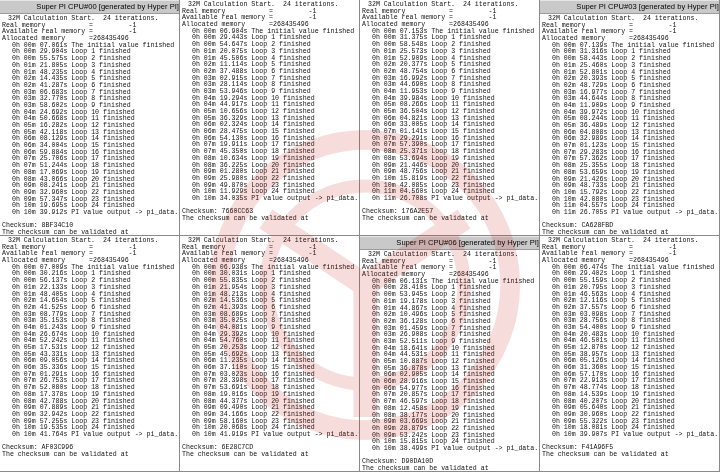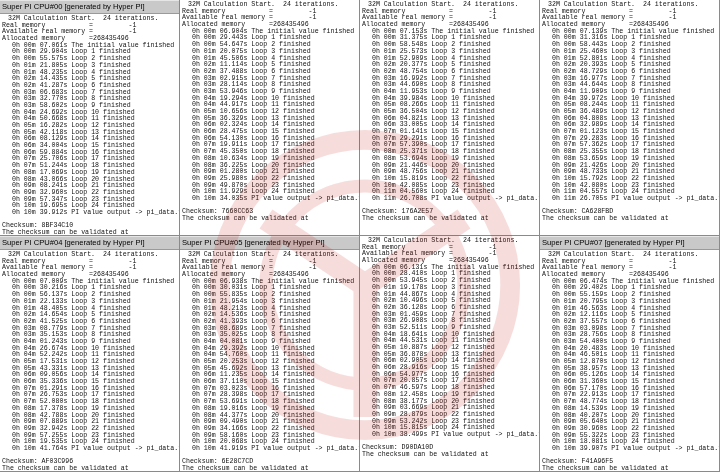--- a/index.html
+++ b/index.html
@@ -21,21 +21,21 @@
     background: #ffffff;
     box-sizing: border-box;
   }
   .titlebar {
     height: 12px; line-height: 12px;
     background: #c9c9c9;
     border-bottom: 1px solid #9a9a9a;
     border-top: 1px solid #e6e6e6;
     font-family: "Liberation Sans", sans-serif;
     font-size: 7.6px; color: #000;
-    padding-left: 2px; white-space: nowrap; overflow: hidden;
+    padding-left: 2px; white-space: nowrap; overflow: hidden; text-align: right;
   }
   .console {
     font-family: "Liberation Mono", monospace;
     font-size: 6.6px; line-height: 6.7px;
     color: #111; padding: 2px 0 0 2px;
     white-space: pre;
   }
   .console .ln { display: block; height: 6.7px; }
   .console .ind1 { padding-left: 10px; }
   .console .ind2 { padding-left: 6px; }
@@ -53,35 +53,34 @@
       <div class="titlebar">Super PI CPU#00 [generated by Hyper PI]</div>
       <div class="console"><span class="ln ind2">32M Calculation Start.  24 iterations.</span><span class="ln ">Real memory           =         -1</span><span class="ln ">Available real memory =         -1</span><span class="ln ">Allocated memory      =268435496</span><span class="ln ind1">0h 00m 07.061s The initial value finished</span><span class="ln ind1">0h 00m 29.904s Loop 1 finished</span><span class="ln ind1">0h 00m 55.575s Loop 2 finished</span><span class="ln ind1">0h 01m 21.805s Loop 3 finished</span><span class="ln ind1">0h 01m 48.235s Loop 4 finished</span><span class="ln ind1">0h 02m 14.435s Loop 5 finished</span><span class="ln ind1">0h 02m 41.287s Loop 6 finished</span><span class="ln ind1">0h 03m 06.683s Loop 7 finished</span><span class="ln ind1">0h 03m 32.770s Loop 8 finished</span><span class="ln ind1">0h 03m 58.602s Loop 9 finished</span><span class="ln ind1">0h 04m 24.692s Loop 10 finished</span><span class="ln ind1">0h 04m 50.668s Loop 11 finished</span><span class="ln ind1">0h 05m 16.282s Loop 12 finished</span><span class="ln ind1">0h 05m 42.118s Loop 13 finished</span><span class="ln ind1">0h 06m 08.129s Loop 14 finished</span><span class="ln ind1">0h 06m 34.004s Loop 15 finished</span><span class="ln ind1">0h 06m 59.884s Loop 16 finished</span><span class="ln ind1">0h 07m 25.706s Loop 17 finished</span><span class="ln ind1">0h 07m 51.244s Loop 18 finished</span><span class="ln ind1">0h 08m 17.069s Loop 19 finished</span><span class="ln ind1">0h 08m 43.066s Loop 20 finished</span><span class="ln ind1">0h 09m 08.241s Loop 21 finished</span><span class="ln ind1">0h 09m 32.960s Loop 22 finished</span><span class="ln ind1">0h 09m 57.347s Loop 23 finished</span><span class="ln ind1">0h 10m 19.695s Loop 24 finished</span><span class="ln ind1">0h 10m 39.912s PI value output -&gt; pi_data.txt</span><span class="gap"></span><span class="ln ">Checksum: 8BF34C10</span><span class="ln ">The checksum can be validated at</span></div>
     </div>
     <div class="win">
       <div class="console"><span class="ln ind2">32M Calculation Start.  24 iterations.</span><span class="ln ">Real memory           =         -1</span><span class="ln ">Available real memory =         -1</span><span class="ln ">Allocated memory      =268435496</span><span class="ln ind1">0h 00m 06.904s The initial value finished</span><span class="ln ind1">0h 00m 29.443s Loop 1 finished</span><span class="ln ind1">0h 00m 54.647s Loop 2 finished</span><span class="ln ind1">0h 01m 20.075s Loop 3 finished</span><span class="ln ind1">0h 01m 45.506s Loop 4 finished</span><span class="ln ind1">0h 02m 11.114s Loop 5 finished</span><span class="ln ind1">0h 02m 37.488s Loop 6 finished</span><span class="ln ind1">0h 03m 02.915s Loop 7 finished</span><span class="ln ind1">0h 03m 28.114s Loop 8 finished</span><span class="ln ind1">0h 03m 53.946s Loop 9 finished</span><span class="ln ind1">0h 04m 19.294s Loop 10 finished</span><span class="ln ind1">0h 04m 44.917s Loop 11 finished</span><span class="ln ind1">0h 05m 10.656s Loop 12 finished</span><span class="ln ind1">0h 05m 36.329s Loop 13 finished</span><span class="ln ind1">0h 06m 02.324s Loop 14 finished</span><span class="ln ind1">0h 06m 28.475s Loop 15 finished</span><span class="ln ind1">0h 06m 54.130s Loop 16 finished</span><span class="ln ind1">0h 07m 19.911s Loop 17 finished</span><span class="ln ind1">0h 07m 45.350s Loop 18 finished</span><span class="ln ind1">0h 08m 10.634s Loop 19 finished</span><span class="ln ind1">0h 08m 36.225s Loop 20 finished</span><span class="ln ind1">0h 09m 01.280s Loop 21 finished</span><span class="ln ind1">0h 09m 25.980s Loop 22 finished</span><span class="ln ind1">0h 09m 49.870s Loop 23 finished</span><span class="ln ind1">0h 10m 11.929s Loop 24 finished</span><span class="ln ind1">0h 10m 34.035s PI value output -&gt; pi_data.txt</span><span class="gap"></span><span class="ln ">Checksum: 7660CC63</span><span class="ln ">The checksum can be validated at</span></div>
     </div>
     <div class="win">
       <div class="console"><span class="ln ind2">32M Calculation Start.  24 iterations.</span><span class="ln ">Real memory           =         -1</span><span class="ln ">Available real memory =         -1</span><span class="ln ">Allocated memory      =268435496</span><span class="ln ind1">0h 00m 07.153s The initial value finished</span><span class="ln ind1">0h 00m 31.375s Loop 1 finished</span><span class="ln ind1">0h 00m 58.548s Loop 2 finished</span><span class="ln ind1">0h 01m 25.573s Loop 3 finished</span><span class="ln ind1">0h 01m 52.909s Loop 4 finished</span><span class="ln ind1">0h 02m 20.377s Loop 5 finished</span><span class="ln ind1">0h 02m 48.754s Loop 6 finished</span><span class="ln ind1">0h 03m 16.992s Loop 7 finished</span><span class="ln ind1">0h 03m 44.690s Loop 8 finished</span><span class="ln ind1">0h 04m 11.953s Loop 9 finished</span><span class="ln ind1">0h 04m 39.984s Loop 10 finished</span><span class="ln ind1">0h 05m 08.266s Loop 11 finished</span><span class="ln ind1">0h 05m 36.504s Loop 12 finished</span><span class="ln ind1">0h 06m 04.821s Loop 13 finished</span><span class="ln ind1">0h 06m 33.005s Loop 14 finished</span><span class="ln ind1">0h 07m 01.141s Loop 15 finished</span><span class="ln ind1">0h 07m 29.291s Loop 16 finished</span><span class="ln ind1">0h 07m 57.390s Loop 17 finished</span><span class="ln ind1">0h 08m 25.371s Loop 18 finished</span><span class="ln ind1">0h 08m 53.694s Loop 19 finished</span><span class="ln ind1">0h 09m 21.446s Loop 20 finished</span><span class="ln ind1">0h 09m 48.756s Loop 21 finished</span><span class="ln ind1">0h 10m 15.819s Loop 22 finished</span><span class="ln ind1">0h 10m 42.085s Loop 23 finished</span><span class="ln ind1">0h 11m 04.560s Loop 24 finished</span><span class="ln ind1">0h 11m 26.708s PI value output -&gt; pi_data.txt</span><span class="gap"></span><span class="ln ">Checksum: 176A2E57</span><span class="ln ">The checksum can be validated at</span></div>
     </div>
     <div class="win">
+      <div class="titlebar">Super PI CPU#03 [generated by Hyper PI]</div>
       <div class="console"><span class="ln ind2">32M Calculation Start.  24 iterations.</span><span class="ln ">Real memory           =         -1</span><span class="ln ">Available real memory =         -1</span><span class="ln ">Allocated memory      =268435496</span><span class="ln ind1">0h 00m 07.139s The initial value finished</span><span class="ln ind1">0h 00m 31.316s Loop 1 finished</span><span class="ln ind1">0h 00m 58.443s Loop 2 finished</span><span class="ln ind1">0h 01m 25.460s Loop 3 finished</span><span class="ln ind1">0h 01m 52.801s Loop 4 finished</span><span class="ln ind1">0h 02m 20.393s Loop 5 finished</span><span class="ln ind1">0h 02m 48.729s Loop 6 finished</span><span class="ln ind1">0h 03m 16.977s Loop 7 finished</span><span class="ln ind1">0h 03m 44.644s Loop 8 finished</span><span class="ln ind1">0h 04m 11.909s Loop 9 finished</span><span class="ln ind1">0h 04m 39.972s Loop 10 finished</span><span class="ln ind1">0h 05m 08.244s Loop 11 finished</span><span class="ln ind1">0h 05m 36.489s Loop 12 finished</span><span class="ln ind1">0h 06m 04.808s Loop 13 finished</span><span class="ln ind1">0h 06m 32.989s Loop 14 finished</span><span class="ln ind1">0h 07m 01.123s Loop 15 finished</span><span class="ln ind1">0h 07m 29.283s Loop 16 finished</span><span class="ln ind1">0h 07m 57.362s Loop 17 finished</span><span class="ln ind1">0h 08m 25.355s Loop 18 finished</span><span class="ln ind1">0h 08m 53.659s Loop 19 finished</span><span class="ln ind1">0h 09m 21.426s Loop 20 finished</span><span class="ln ind1">0h 09m 48.733s Loop 21 finished</span><span class="ln ind1">0h 10m 15.792s Loop 22 finished</span><span class="ln ind1">0h 10m 42.080s Loop 23 finished</span><span class="ln ind1">0h 11m 04.557s Loop 24 finished</span><span class="ln ind1">0h 11m 26.705s PI value output -&gt; pi_data.txt</span><span class="gap"></span><span class="ln ">Checksum: CA628FBD</span><span class="ln ">The checksum can be validated at</span></div>
     </div>
     <div class="win">
-      <div class="titlebar">Super PI CPU#04 [generated by Hyper PI]</div>
       <div class="console"><span class="ln ind2">32M Calculation Start.  24 iterations.</span><span class="ln ">Real memory           =         -1</span><span class="ln ">Available real memory =         -1</span><span class="ln ">Allocated memory      =268435496</span><span class="ln ind1">0h 00m 07.009s The initial value finished</span><span class="ln ind1">0h 00m 30.216s Loop 1 finished</span><span class="ln ind1">0h 00m 56.137s Loop 2 finished</span><span class="ln ind1">0h 01m 22.133s Loop 3 finished</span><span class="ln ind1">0h 01m 48.405s Loop 4 finished</span><span class="ln ind1">0h 02m 14.654s Loop 5 finished</span><span class="ln ind1">0h 02m 41.525s Loop 6 finished</span><span class="ln ind1">0h 03m 08.779s Loop 7 finished</span><span class="ln ind1">0h 03m 35.153s Loop 8 finished</span><span class="ln ind1">0h 04m 01.243s Loop 9 finished</span><span class="ln ind1">0h 04m 26.674s Loop 10 finished</span><span class="ln ind1">0h 04m 52.242s Loop 11 finished</span><span class="ln ind1">0h 05m 17.531s Loop 12 finished</span><span class="ln ind1">0h 05m 43.331s Loop 13 finished</span><span class="ln ind1">0h 06m 09.056s Loop 14 finished</span><span class="ln ind1">0h 06m 35.336s Loop 15 finished</span><span class="ln ind1">0h 07m 01.291s Loop 16 finished</span><span class="ln ind1">0h 07m 26.753s Loop 17 finished</span><span class="ln ind1">0h 07m 52.080s Loop 18 finished</span><span class="ln ind1">0h 08m 17.378s Loop 19 finished</span><span class="ln ind1">0h 08m 42.788s Loop 20 finished</span><span class="ln ind1">0h 09m 07.889s Loop 21 finished</span><span class="ln ind1">0h 09m 32.942s Loop 22 finished</span><span class="ln ind1">0h 09m 57.255s Loop 23 finished</span><span class="ln ind1">0h 10m 19.535s Loop 24 finished</span><span class="ln ind1">0h 10m 41.764s PI value output -&gt; pi_data.txt</span><span class="gap"></span><span class="ln ">Checksum: AF03C996</span><span class="ln ">The checksum can be validated at</span></div>
     </div>
     <div class="win">
-      <div class="titlebar">Super PI CPU#05 [generated by Hyper PI]</div>
       <div class="console"><span class="ln ind2">32M Calculation Start.  24 iterations.</span><span class="ln ">Real memory           =         -1</span><span class="ln ">Available real memory =         -1</span><span class="ln ">Allocated memory      =268435496</span><span class="ln ind1">0h 00m 06.938s The initial value finished</span><span class="ln ind1">0h 00m 30.031s Loop 1 finished</span><span class="ln ind1">0h 00m 55.835s Loop 2 finished</span><span class="ln ind1">0h 01m 21.954s Loop 3 finished</span><span class="ln ind1">0h 01m 48.213s Loop 4 finished</span><span class="ln ind1">0h 02m 14.536s Loop 5 finished</span><span class="ln ind1">0h 02m 41.393s Loop 6 finished</span><span class="ln ind1">0h 03m 08.689s Loop 7 finished</span><span class="ln ind1">0h 03m 35.025s Loop 8 finished</span><span class="ln ind1">0h 04m 04.081s Loop 9 finished</span><span class="ln ind1">0h 04m 29.392s Loop 10 finished</span><span class="ln ind1">0h 04m 54.760s Loop 11 finished</span><span class="ln ind1">0h 05m 20.253s Loop 12 finished</span><span class="ln ind1">0h 05m 45.692s Loop 13 finished</span><span class="ln ind1">0h 06m 11.235s Loop 14 finished</span><span class="ln ind1">0h 06m 37.110s Loop 15 finished</span><span class="ln ind1">0h 07m 03.023s Loop 16 finished</span><span class="ln ind1">0h 07m 28.398s Loop 17 finished</span><span class="ln ind1">0h 07m 53.691s Loop 18 finished</span><span class="ln ind1">0h 08m 19.016s Loop 19 finished</span><span class="ln ind1">0h 08m 44.377s Loop 20 finished</span><span class="ln ind1">0h 09m 09.490s Loop 21 finished</span><span class="ln ind1">0h 09m 34.166s Loop 22 finished</span><span class="ln ind1">0h 09m 58.160s Loop 23 finished</span><span class="ln ind1">0h 10m 20.068s Loop 24 finished</span><span class="ln ind1">0h 10m 41.919s PI value output -&gt; pi_data.txt</span><span class="gap"></span><span class="ln ">Checksum: 6E28C7CD</span><span class="ln ">The checksum can be validated at</span></div>
     </div>
     <div class="win">
+      <div class="titlebar">Super PI CPU#06 [generated by Hyper PI]</div>
       <div class="console"><span class="ln ind2">32M Calculation Start.  24 iterations.</span><span class="ln ">Real memory           =         -1</span><span class="ln ">Available real memory =         -1</span><span class="ln ">Allocated memory      =268435496</span><span class="ln ind1">0h 00m 06.131s The initial value finished</span><span class="ln ind1">0h 00m 28.410s Loop 1 finished</span><span class="ln ind1">0h 00m 53.945s Loop 2 finished</span><span class="ln ind1">0h 01m 19.178s Loop 3 finished</span><span class="ln ind1">0h 01m 44.867s Loop 4 finished</span><span class="ln ind1">0h 02m 10.496s Loop 5 finished</span><span class="ln ind1">0h 02m 36.128s Loop 6 finished</span><span class="ln ind1">0h 03m 01.459s Loop 7 finished</span><span class="ln ind1">0h 03m 26.908s Loop 8 finished</span><span class="ln ind1">0h 03m 52.511s Loop 9 finished</span><span class="ln ind1">0h 04m 18.641s Loop 10 finished</span><span class="ln ind1">0h 04m 44.531s Loop 11 finished</span><span class="ln ind1">0h 05m 10.887s Loop 12 finished</span><span class="ln ind1">0h 05m 36.878s Loop 13 finished</span><span class="ln ind1">0h 06m 02.905s Loop 14 finished</span><span class="ln ind1">0h 06m 28.916s Loop 15 finished</span><span class="ln ind1">0h 06m 54.977s Loop 16 finished</span><span class="ln ind1">0h 07m 20.857s Loop 17 finished</span><span class="ln ind1">0h 07m 46.597s Loop 18 finished</span><span class="ln ind1">0h 08m 12.458s Loop 19 finished</span><span class="ln ind1">0h 08m 38.177s Loop 20 finished</span><span class="ln ind1">0h 09m 03.669s Loop 21 finished</span><span class="ln ind1">0h 09m 28.879s Loop 22 finished</span><span class="ln ind1">0h 09m 53.242s Loop 23 finished</span><span class="ln ind1">0h 10m 15.815s Loop 24 finished</span><span class="ln ind1">0h 10m 38.499s PI value output -&gt; pi_data.txt</span><span class="gap"></span><span class="ln ">Checksum: D90DA10D</span><span class="ln ">The checksum can be validated at</span></div>
     </div>
     <div class="win">
-      <div class="titlebar">Super PI CPU#07 [generated by Hyper PI]</div>
       <div class="console"><span class="ln ind2">32M Calculation Start.  24 iterations.</span><span class="ln ">Real memory           =         -1</span><span class="ln ">Available real memory =         -1</span><span class="ln ">Allocated memory      =268435496</span><span class="ln ind1">0h 00m 06.474s The initial value finished</span><span class="ln ind1">0h 00m 29.402s Loop 1 finished</span><span class="ln ind1">0h 00m 55.159s Loop 2 finished</span><span class="ln ind1">0h 01m 20.795s Loop 3 finished</span><span class="ln ind1">0h 01m 46.563s Loop 4 finished</span><span class="ln ind1">0h 02m 12.116s Loop 5 finished</span><span class="ln ind1">0h 02m 37.557s Loop 6 finished</span><span class="ln ind1">0h 03m 03.098s Loop 7 finished</span><span class="ln ind1">0h 03m 28.756s Loop 8 finished</span><span class="ln ind1">0h 03m 54.400s Loop 9 finished</span><span class="ln ind1">0h 04m 20.483s Loop 10 finished</span><span class="ln ind1">0h 04m 46.501s Loop 11 finished</span><span class="ln ind1">0h 05m 12.870s Loop 12 finished</span><span class="ln ind1">0h 05m 38.957s Loop 13 finished</span><span class="ln ind1">0h 06m 05.126s Loop 14 finished</span><span class="ln ind1">0h 06m 31.360s Loop 15 finished</span><span class="ln ind1">0h 06m 57.170s Loop 16 finished</span><span class="ln ind1">0h 07m 22.913s Loop 17 finished</span><span class="ln ind1">0h 07m 48.774s Loop 18 finished</span><span class="ln ind1">0h 08m 14.539s Loop 19 finished</span><span class="ln ind1">0h 08m 40.207s Loop 20 finished</span><span class="ln ind1">0h 09m 05.640s Loop 21 finished</span><span class="ln ind1">0h 09m 30.960s Loop 22 finished</span><span class="ln ind1">0h 09m 55.322s Loop 23 finished</span><span class="ln ind1">0h 10m 18.081s Loop 24 finished</span><span class="ln ind1">0h 10m 39.907s PI value output -&gt; pi_data.txt</span><span class="gap"></span><span class="ln ">Checksum: F41A96F5</span><span class="ln ">The checksum can be validated at</span></div>
     </div>
   </div>
 
 <svg class="watermark" viewBox="0 0 100 100">
   <circle cx="50" cy="50" r="44" fill="none" stroke="#cc1111" stroke-width="6"></circle>
   <circle cx="50" cy="50" r="30" fill="none" stroke="#cc1111" stroke-width="4"></circle>
   <path d="M20 30 L50 50 L80 30" fill="none" stroke="#cc1111" stroke-width="7"></path>
   <path d="M50 50 L50 90" fill="none" stroke="#cc1111" stroke-width="7"></path>
 </svg>

